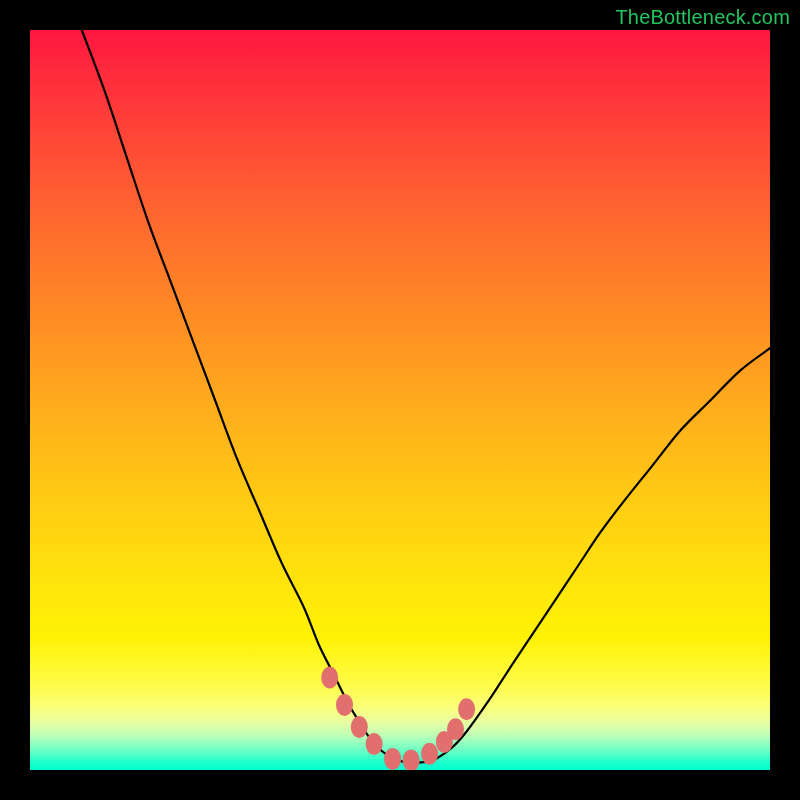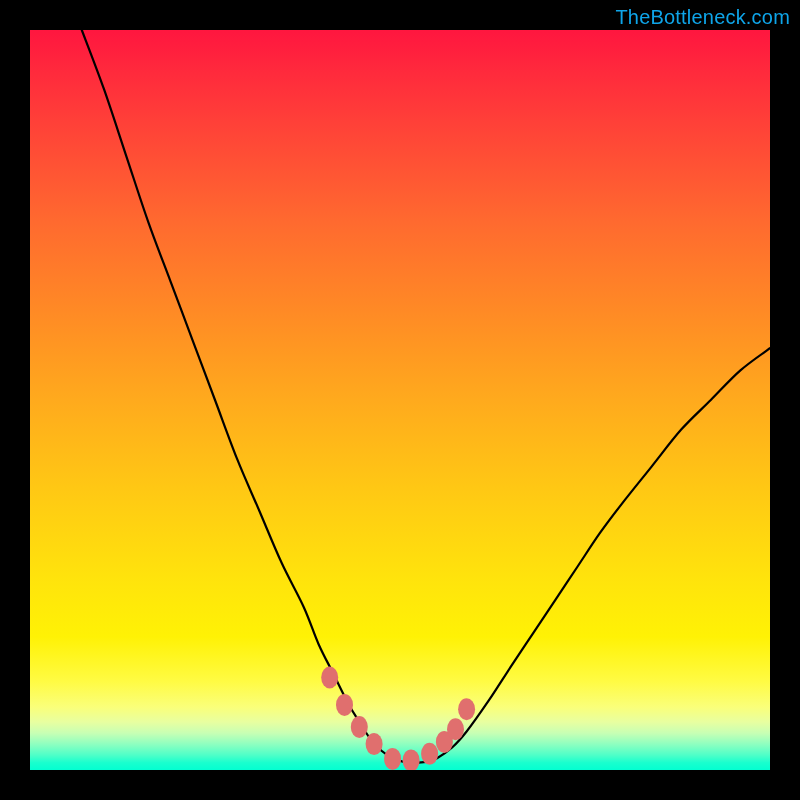--- a/index.html
+++ b/index.html
@@ -49,21 +49,21 @@
   .curve-layer {
     position: absolute;
     inset: 0;
     width: 740px;
     height: 740px;
   }
   .attribution {
     position: absolute;
     top: 6px;
     right: 10px;
-    color: #0ea5e9;
+    color: #22c55e;
     font-size: 20px;
     letter-spacing: 0.2px;
     user-select: none;
   }
 </style>
 </head>
 <body>
 
 <div class="frame">
 

